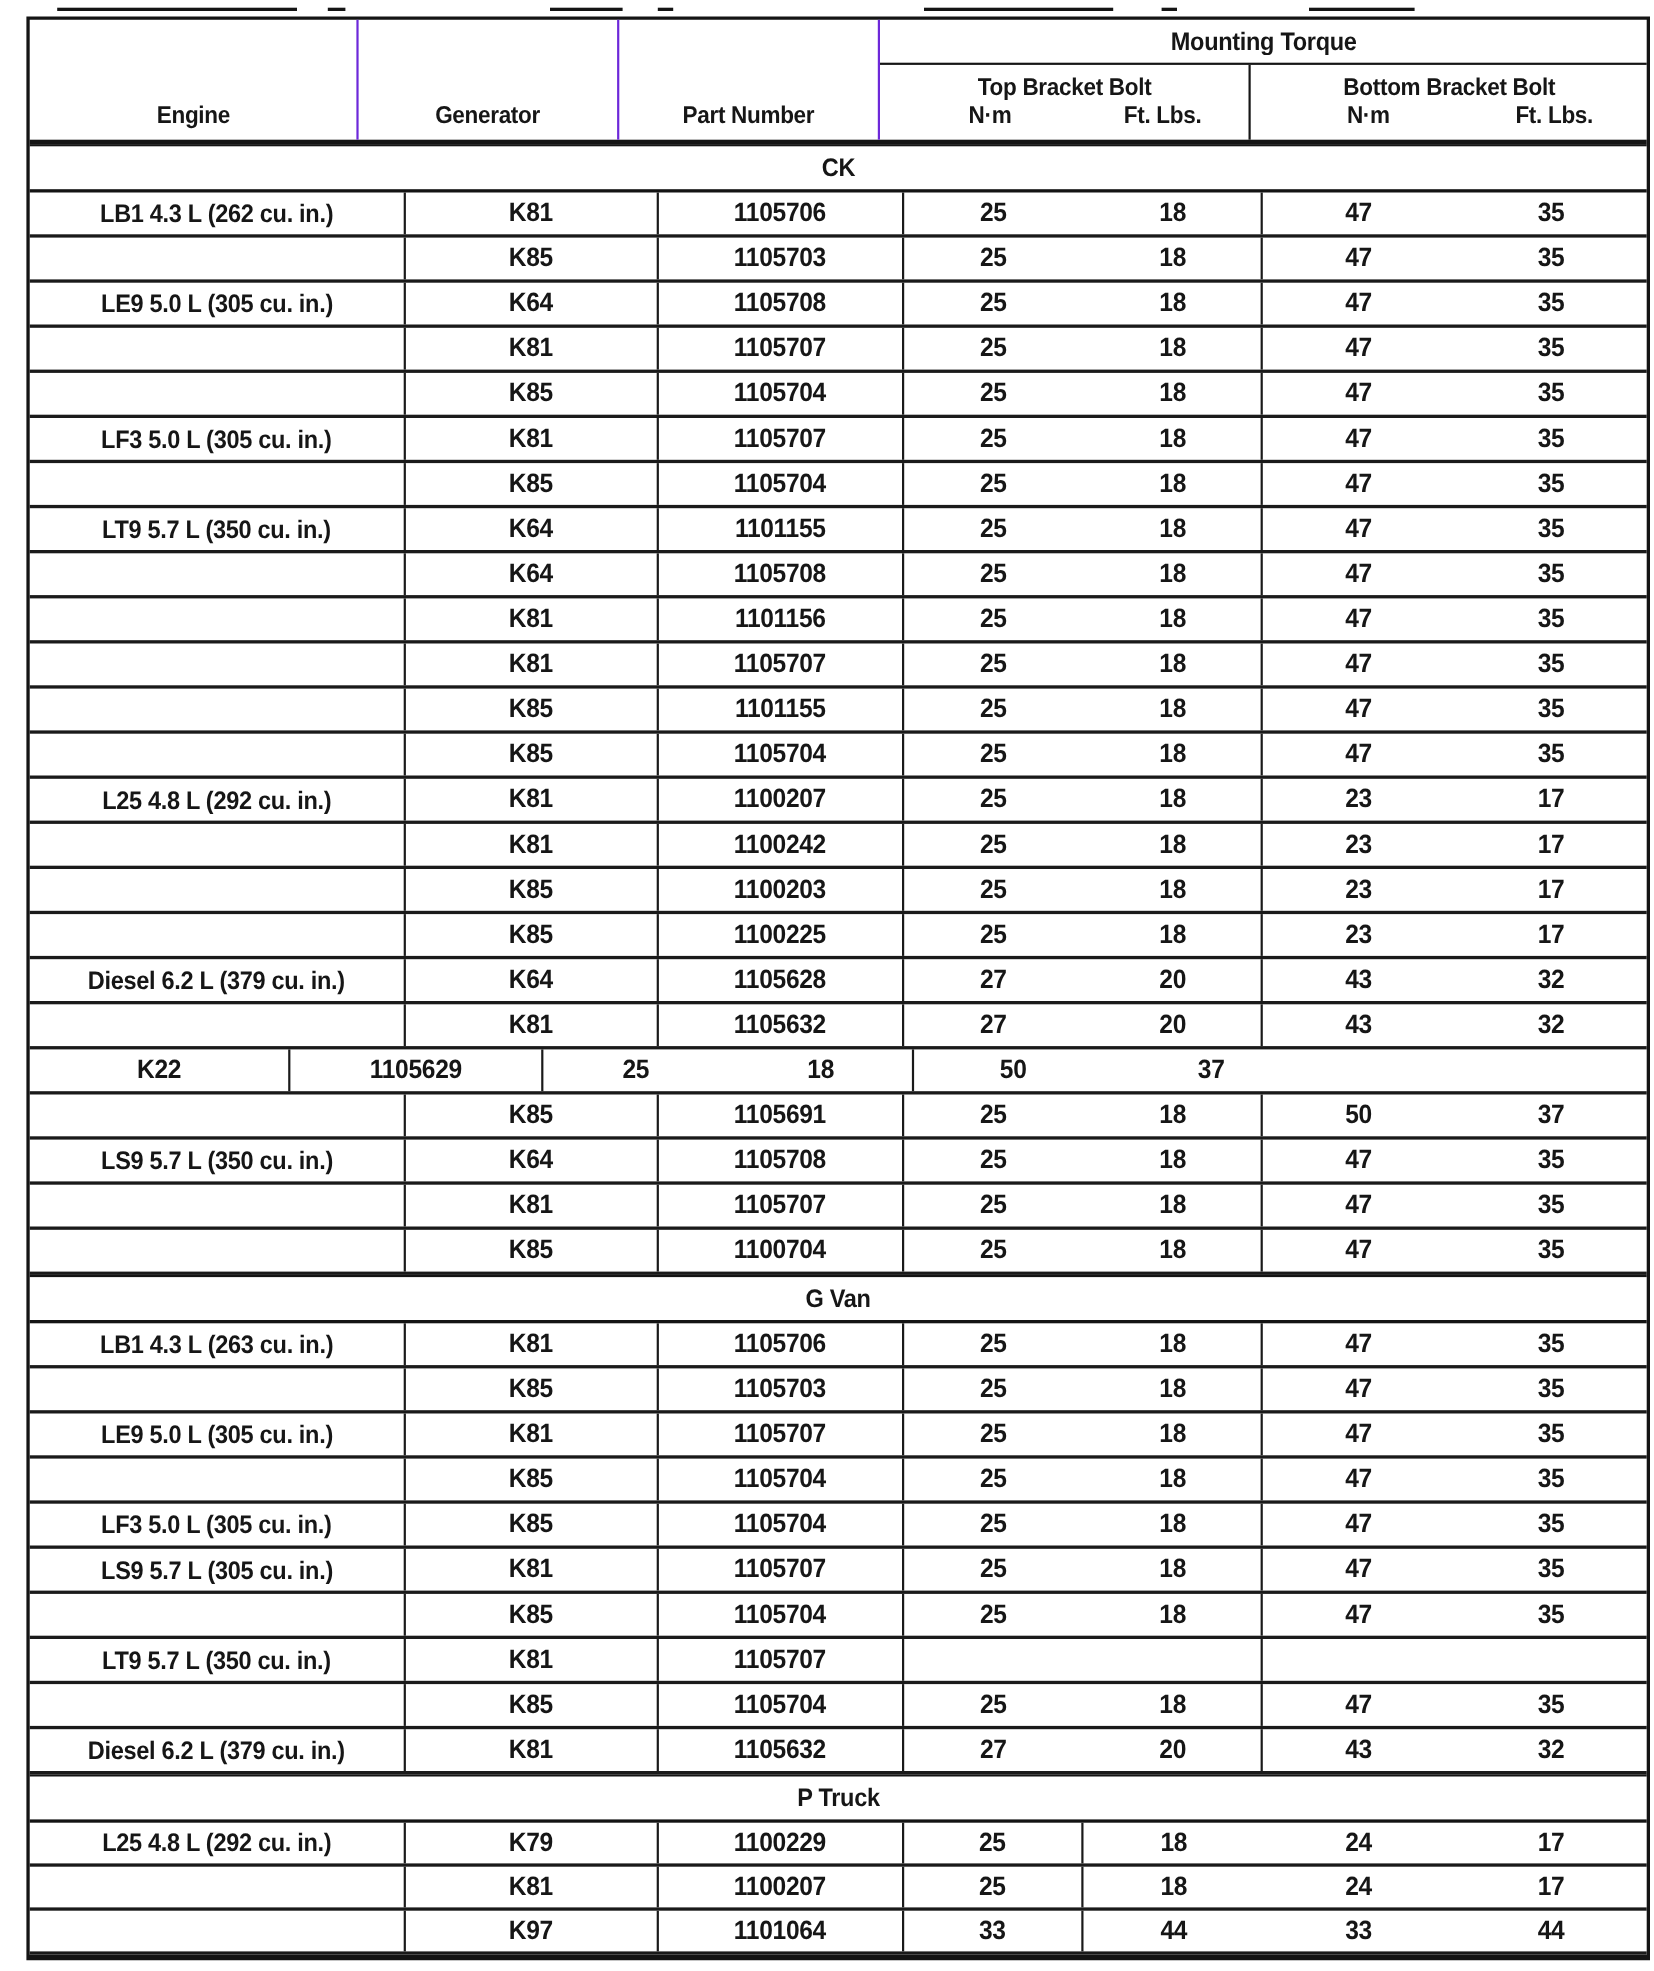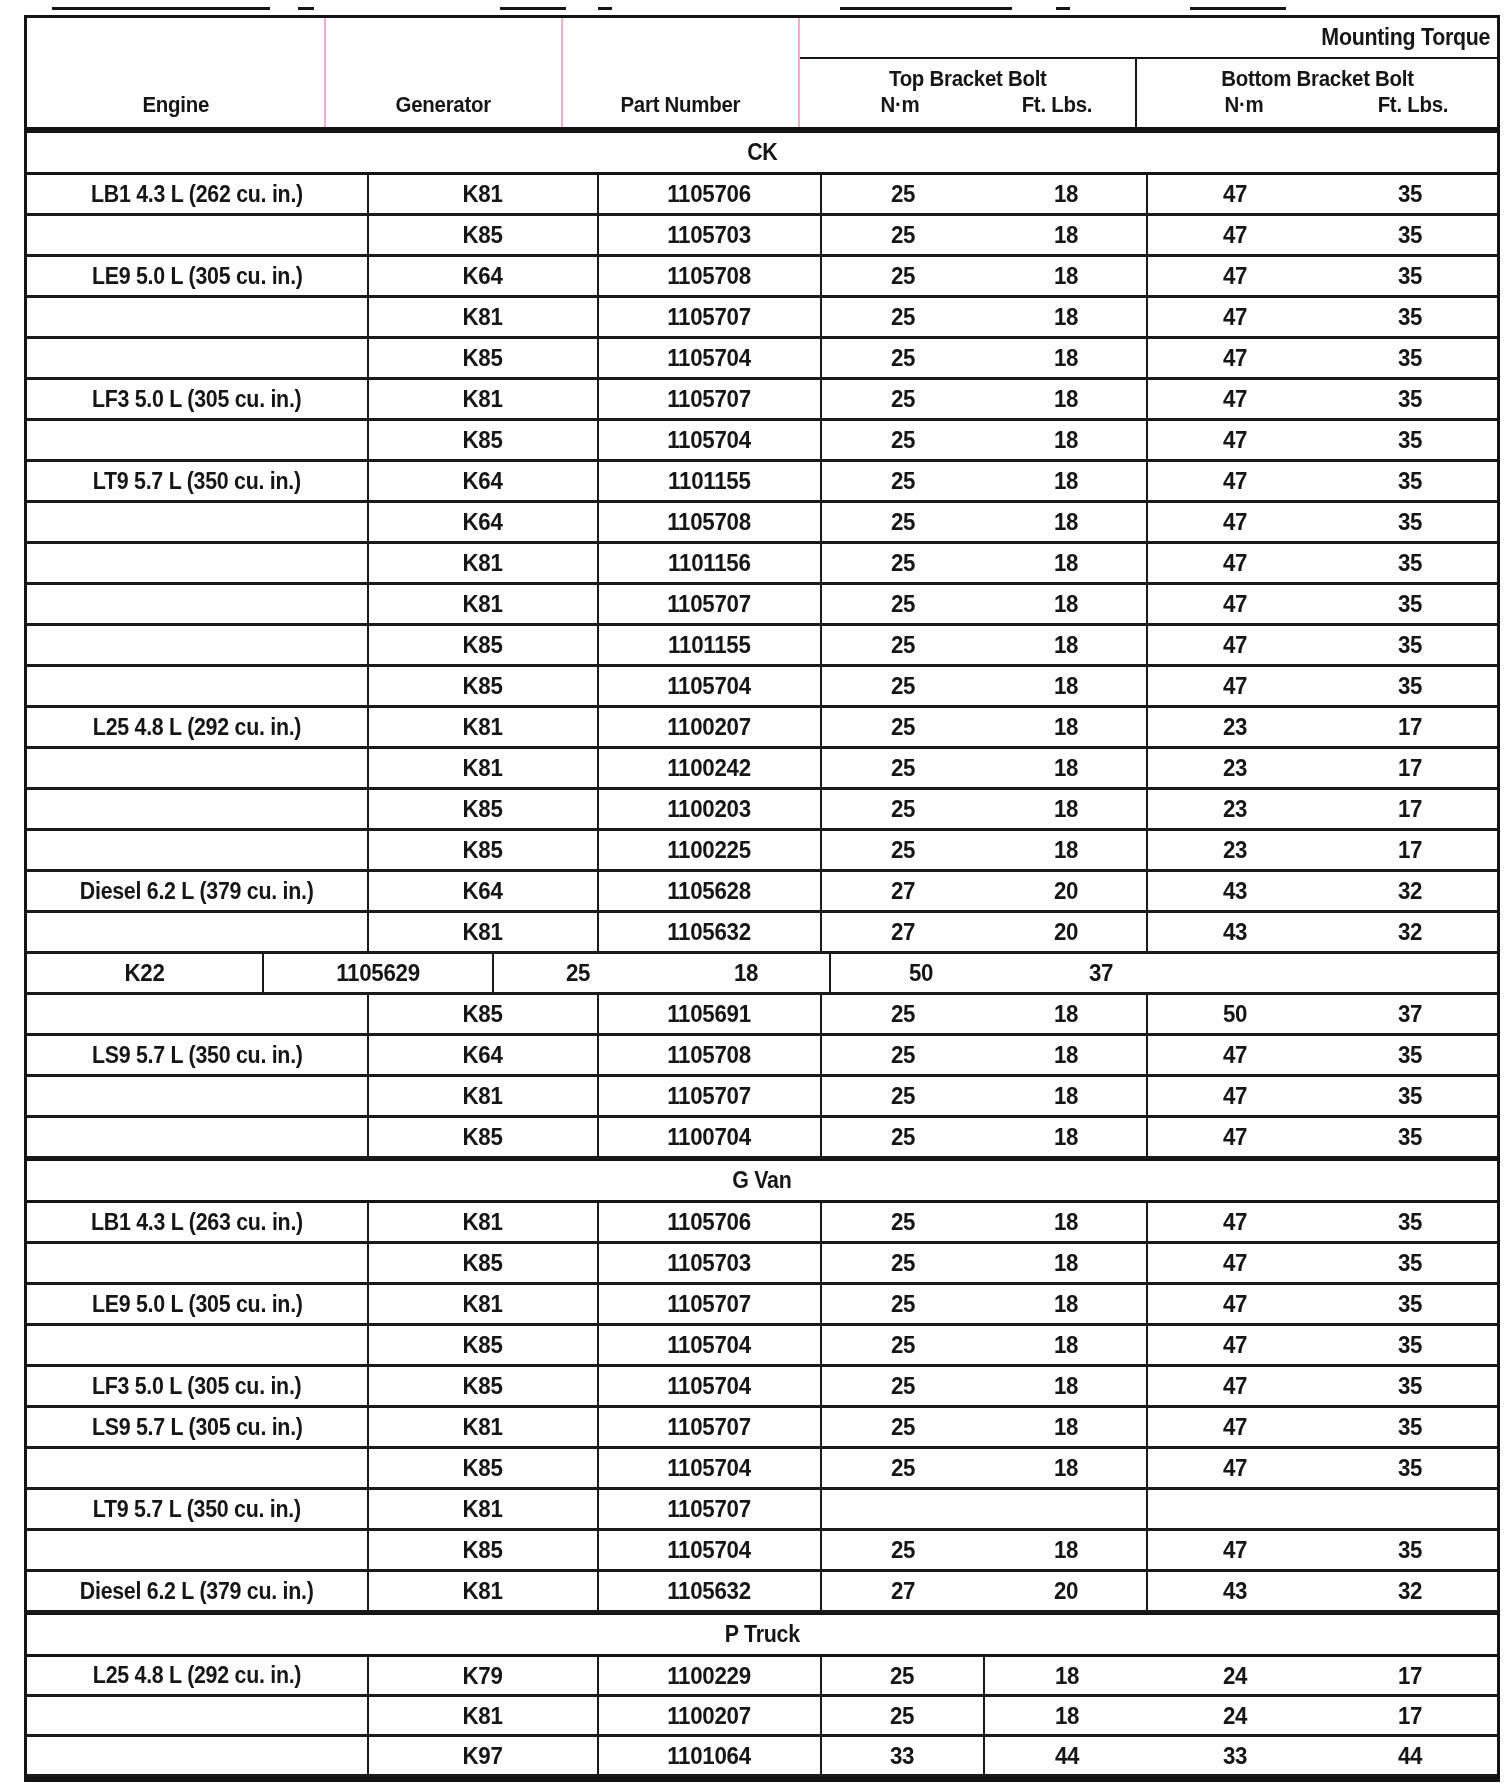--- a/index.html
+++ b/index.html
@@ -23,26 +23,26 @@
   .scan-table {
     position: absolute; left: 24px; top: 15px;
     width: 1476px; height: 1767px;
     border: 3px solid #141414;
     border-bottom-width: 5px;
     background: #fff;
   }
 
   
   .thead { display: flex; height: 113px; border-bottom: 4px solid #141414; }
-  .hcell { display: flex; align-items: flex-end; justify-content: center; padding-bottom: 9px; border-right: 2px solid #f9a8d4; font-size: 22px; }
+  .hcell { display: flex; align-items: flex-end; justify-content: center; padding-bottom: 9px; border-right: 2px solid #6d28d9; font-size: 22px; }
   .h-eng  { width: 299px; }
   .h-gen  { width: 237px; }
   .h-part { width: 237px; }
   .h-torque { width: 697px; display: flex; flex-direction: column; }
-  .mt-title { height: 41px; border-bottom: 2px solid #161616; display: flex; align-items: center; justify-content: flex-end; font-size: 23px; }
+  .mt-title { height: 41px; border-bottom: 2px solid #161616; display: flex; align-items: center; justify-content: center; font-size: 23px; }
   .mt-groups { flex: 1; display: flex; }
   .grp { display: flex; flex-direction: column; }
   .g-top { width: 337px; border-right: 2px solid #161616; }
   .g-bot { flex: 1; border-radius: 23px; }
   .grp-title { padding-top: 7px; text-align: center; font-size: 22px; }
   .g-units { display: flex; padding-bottom: 8px; padding-left: 22px; }
   .g-units .unit { flex: 1; text-align: center; font-size: 22px; }
 
   
   .section-row { display: flex; align-items: center; height: 44px; border-top: 2px solid #141414; border-bottom: 3px solid #141414; justify-content: center; }

